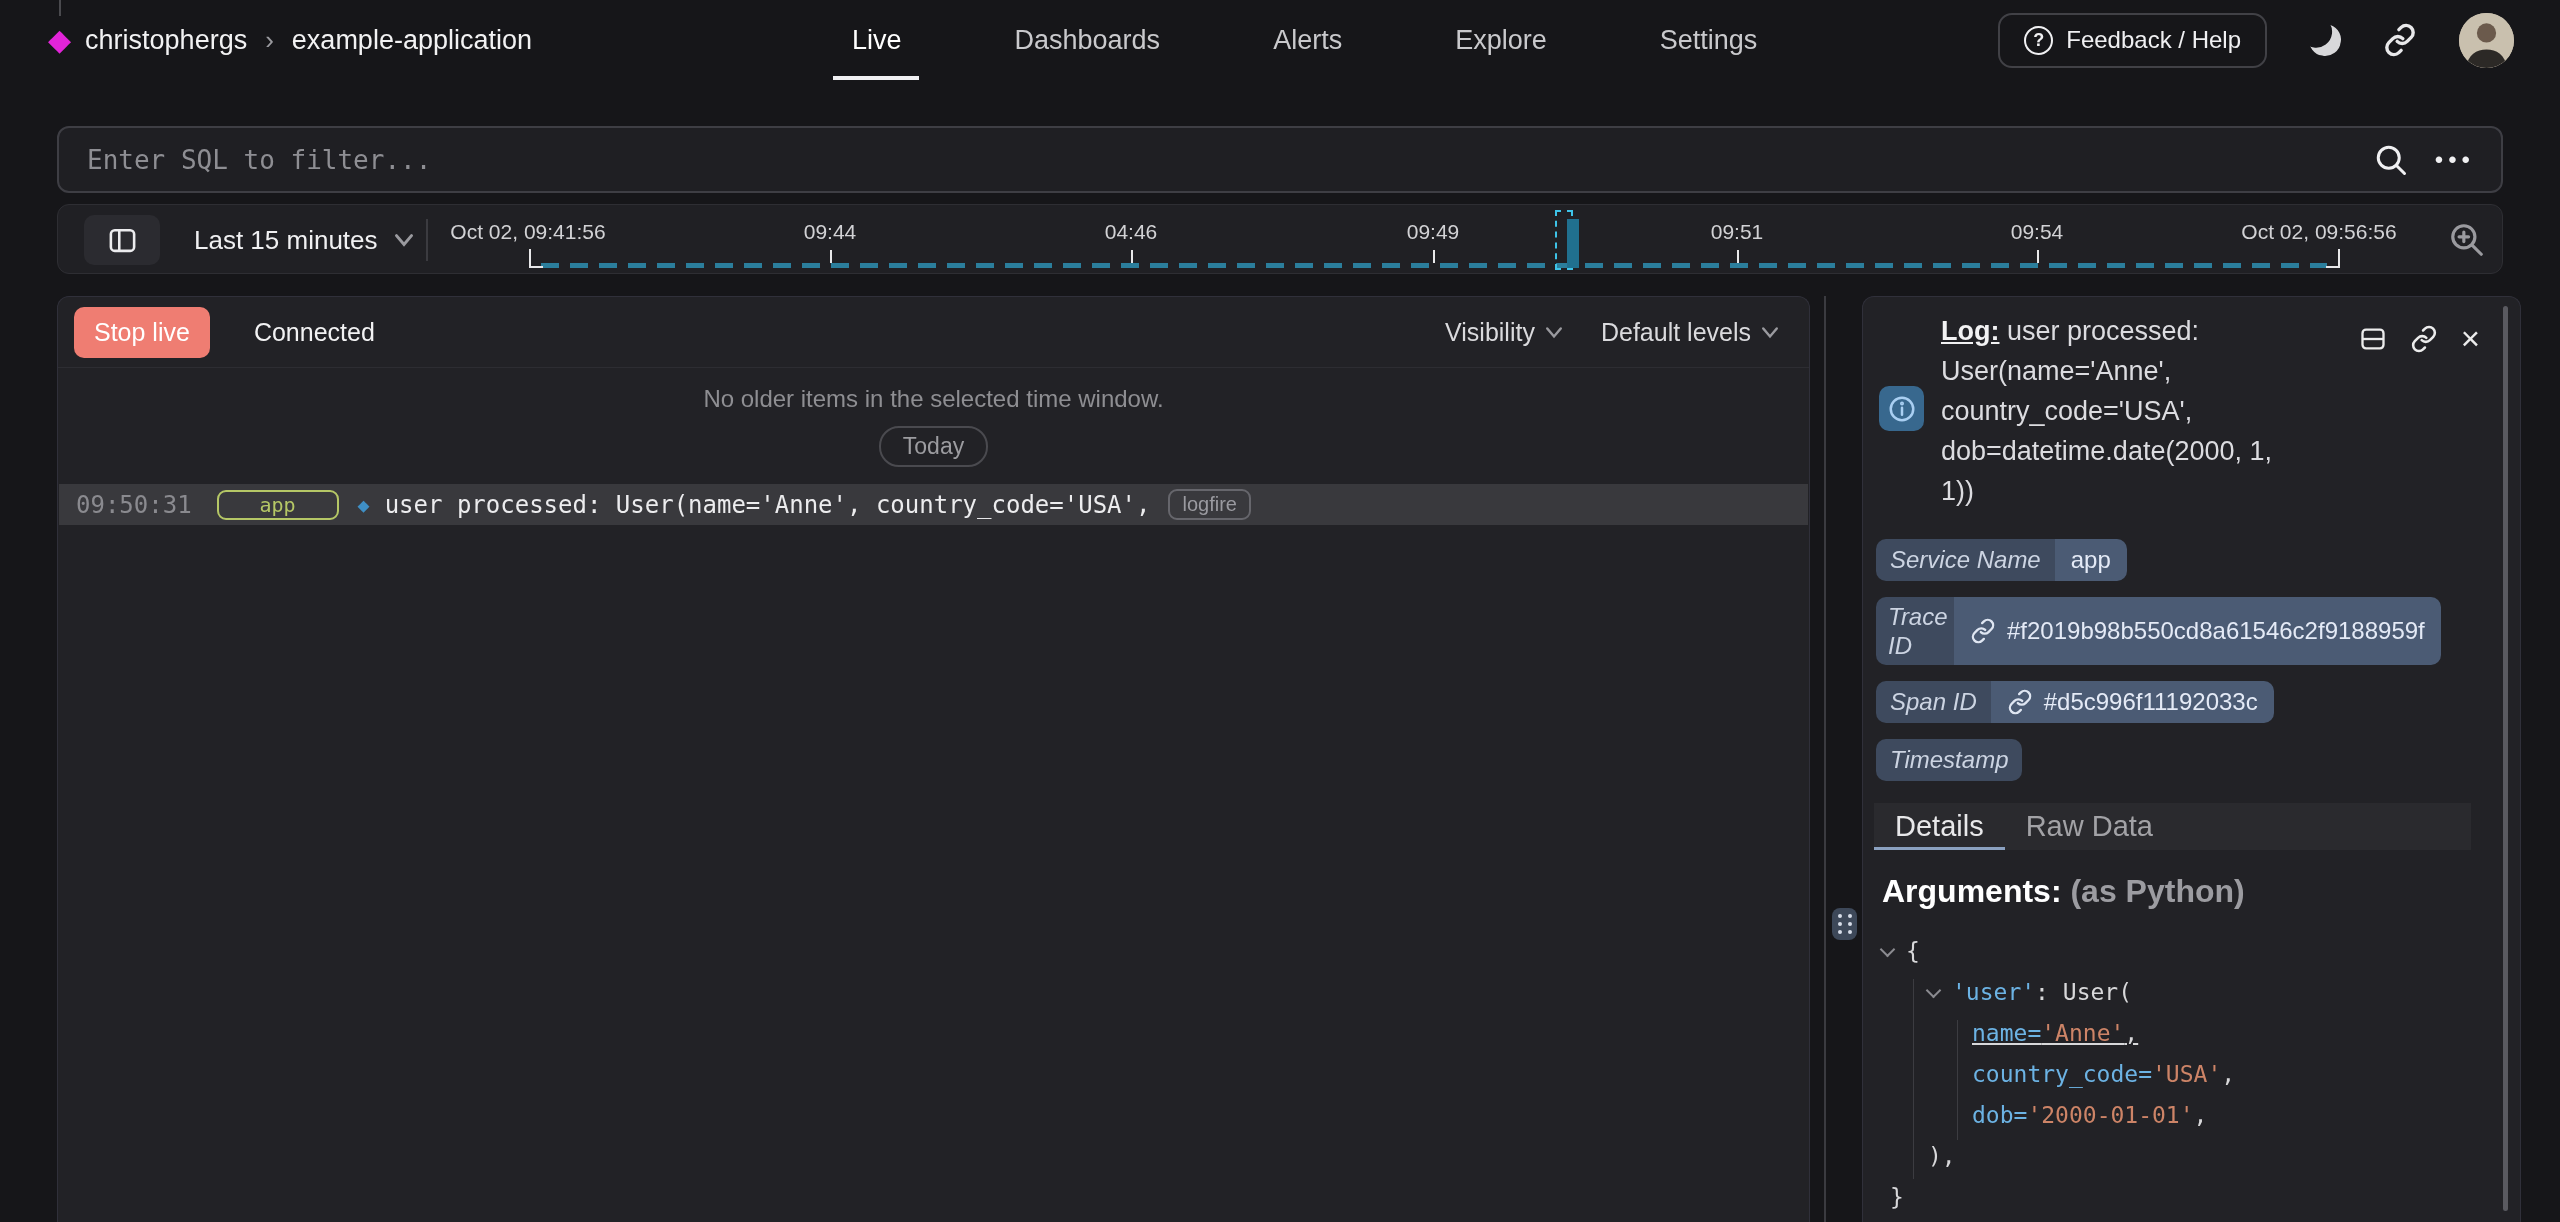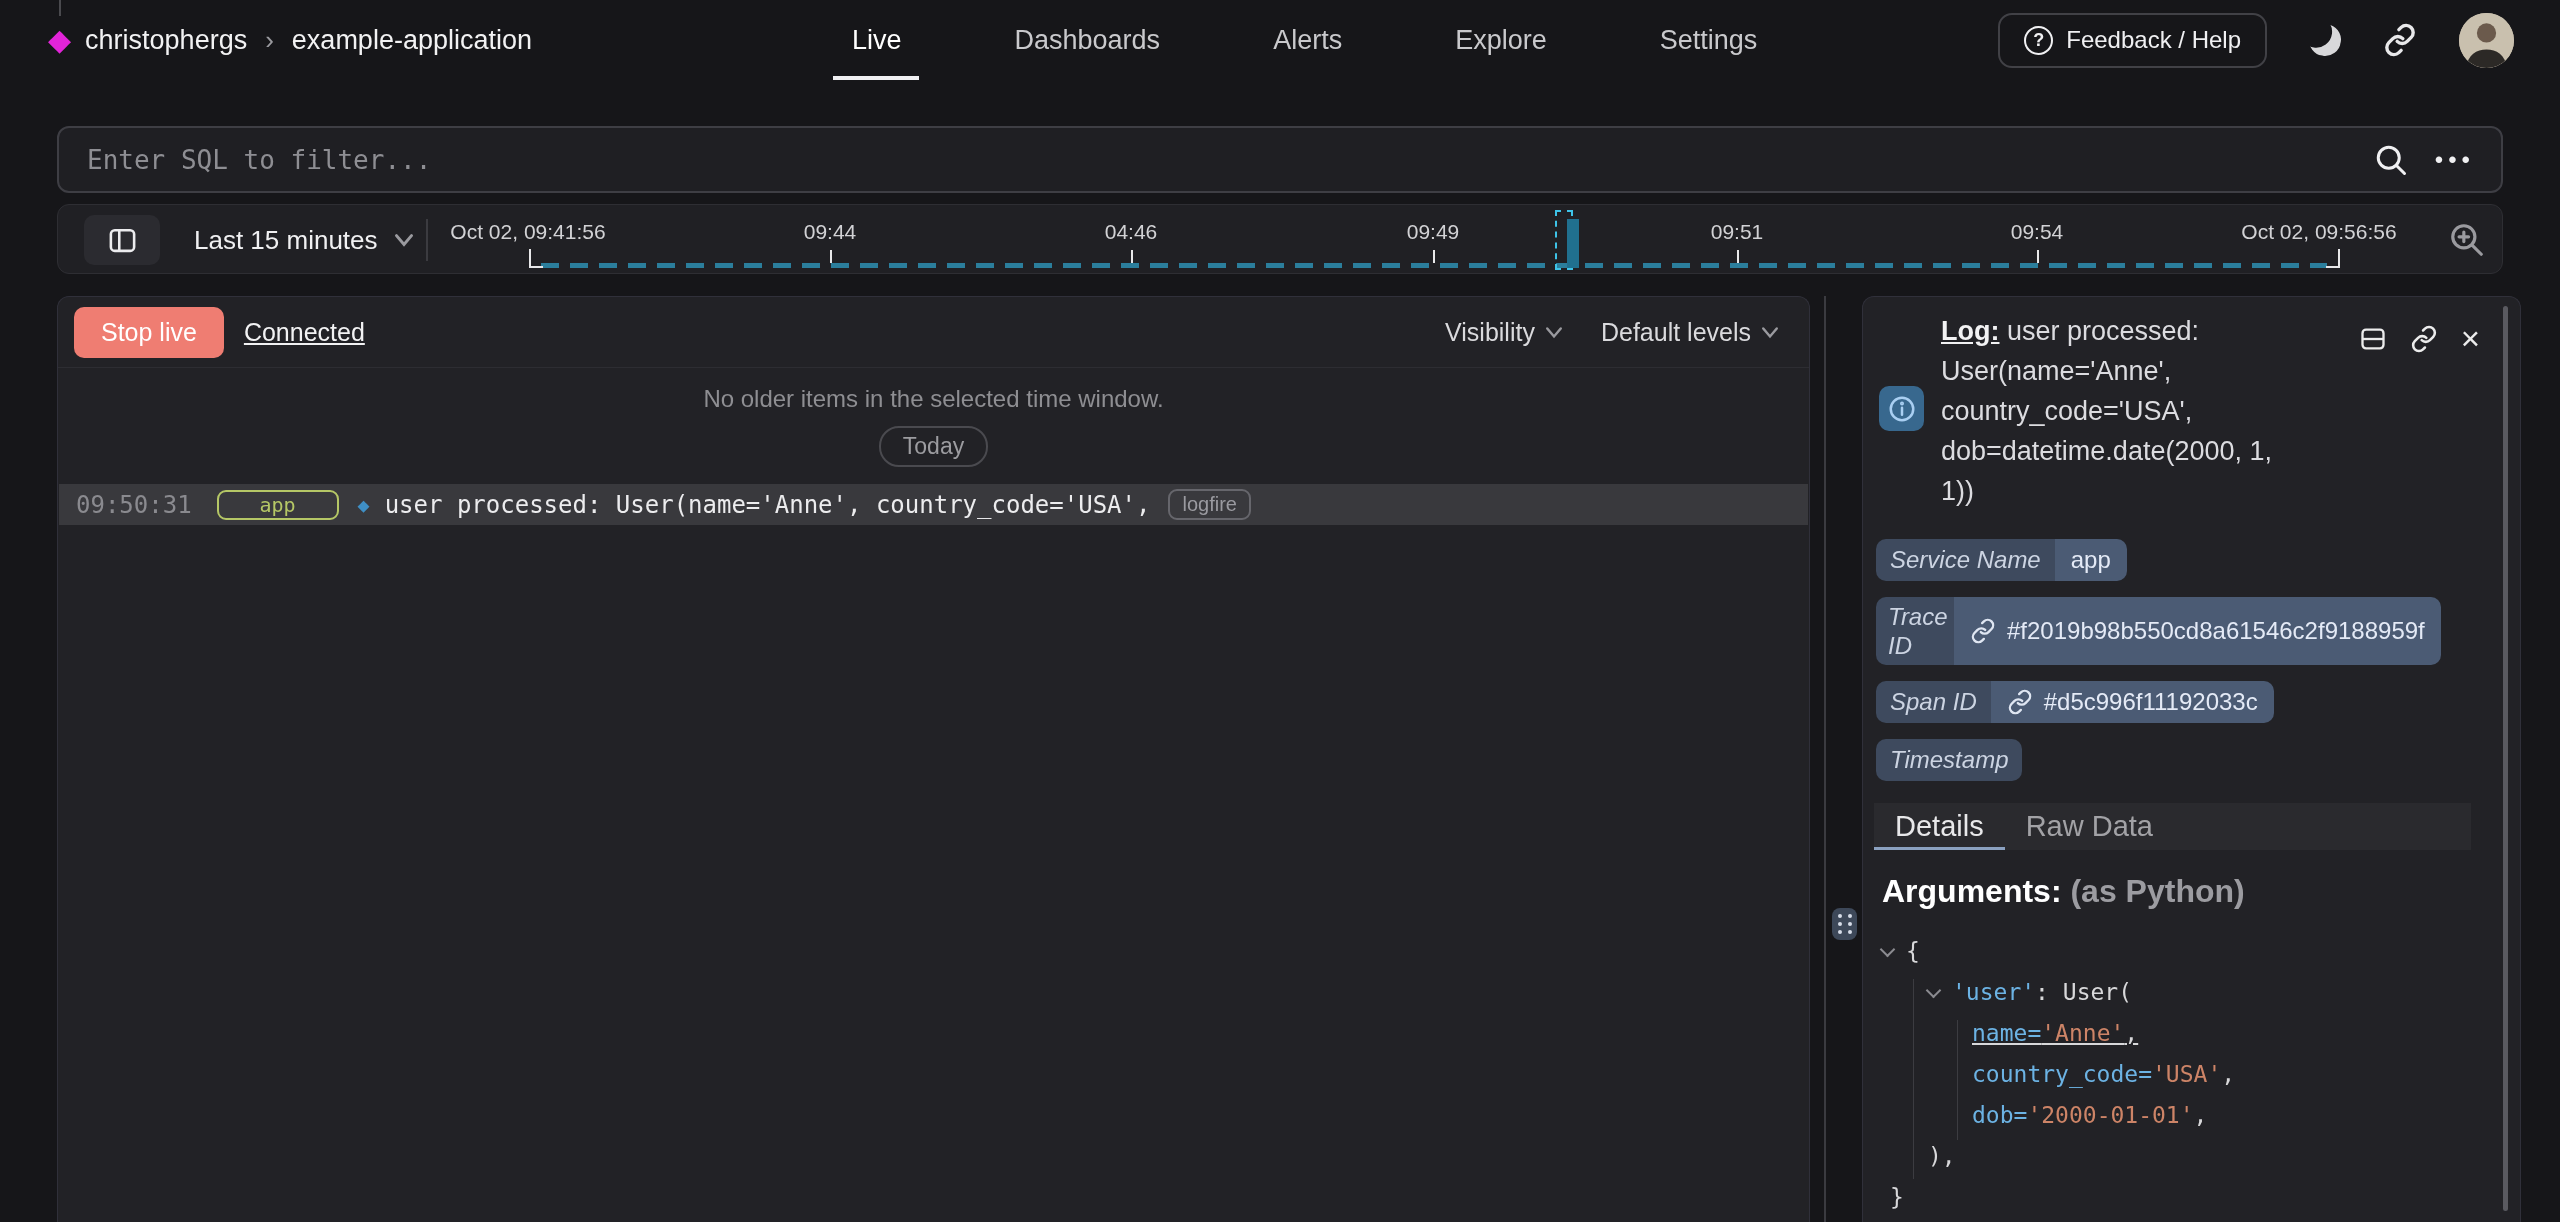--- a/index.html
+++ b/index.html
@@ -58,23 +58,23 @@
   .bracket-v{position:absolute;bottom:7px;width:2px;height:19px;background:#e8e8ea;}
   .bracket-h{position:absolute;bottom:7px;width:14px;height:2px;background:#e8e8ea;}
   .spike-box{position:absolute;left:1114px;bottom:5px;width:18px;height:60px;border:2px dashed var(--timeline-highlight);cursor:pointer;}
   .spike-bar{position:absolute;left:1126px;bottom:7px;width:12px;height:49px;background:#20708f;}
   .zoom-btn{position:absolute;right:16px;top:16px;cursor:pointer;}
 
   
   .live-panel{position:absolute;left:57px;top:296px;width:1753px;height:926px;background:#222226;
     border:1px solid #30303a;border-bottom:none;border-radius:12px 12px 0 0;}
   .live-header{height:71px;display:flex;align-items:center;padding:0 16px;border-bottom:1px solid #2d2d32;}
-  .stop-btn{background:var(--stop-live);color:#fff;border:none;border-radius:10px;padding:11px 27px;
+  .stop-btn{background:var(--stop-live);color:#fff;border:none;border-radius:10px;padding:11px 20px;
     font-size:25px;font-family:"Liberation Sans",sans-serif;cursor:pointer;}
-  .connected{margin-left:20px;font-size:25px;color:#f2f2f3;text-decoration:underline;}
+  .connected{margin-left:44px;font-size:25px;color:#f2f2f3;}
   .hdr-dropdowns{margin-left:auto;display:flex;gap:38px;align-items:center;padding-right:14px;}
   .dropdown{display:flex;align-items:center;gap:10px;font-size:25px;color:#dadadd;cursor:pointer;}
   .empty-msg{text-align:center;color:#8e8e92;font-size:24px;margin-top:17px;}
   .today-pill{display:block;margin:13px auto 0;width:fit-content;padding:5px 22px;border:2px solid #4a4a4f;
     border-radius:20px;color:#9c9ca0;font-size:23px;background:transparent;cursor:pointer;}
   .log-row{position:absolute;left:1px;top:187px;width:1749px;height:41px;background:#39393d;display:flex;
     align-items:center;padding-left:17px;font-family:"DejaVu Sans Mono",monospace;font-size:24px;cursor:pointer;}
   .log-time{color:#8a8a8f;margin-right:25px;}
   .svc-badge{border:2px solid var(--service-badge);color:var(--service-badge);border-radius:9px;font-size:20px;
     width:122px;text-align:center;padding:1px 0;margin-right:19px;cursor:pointer;}

